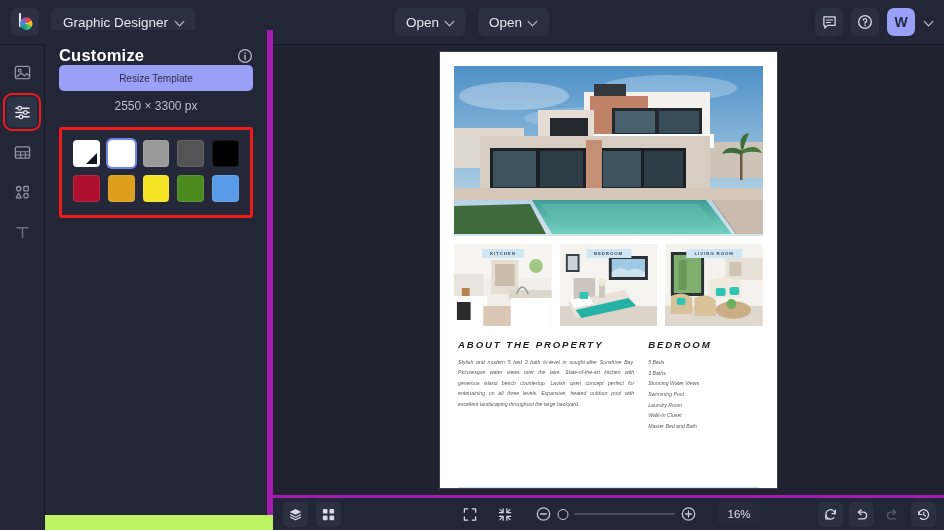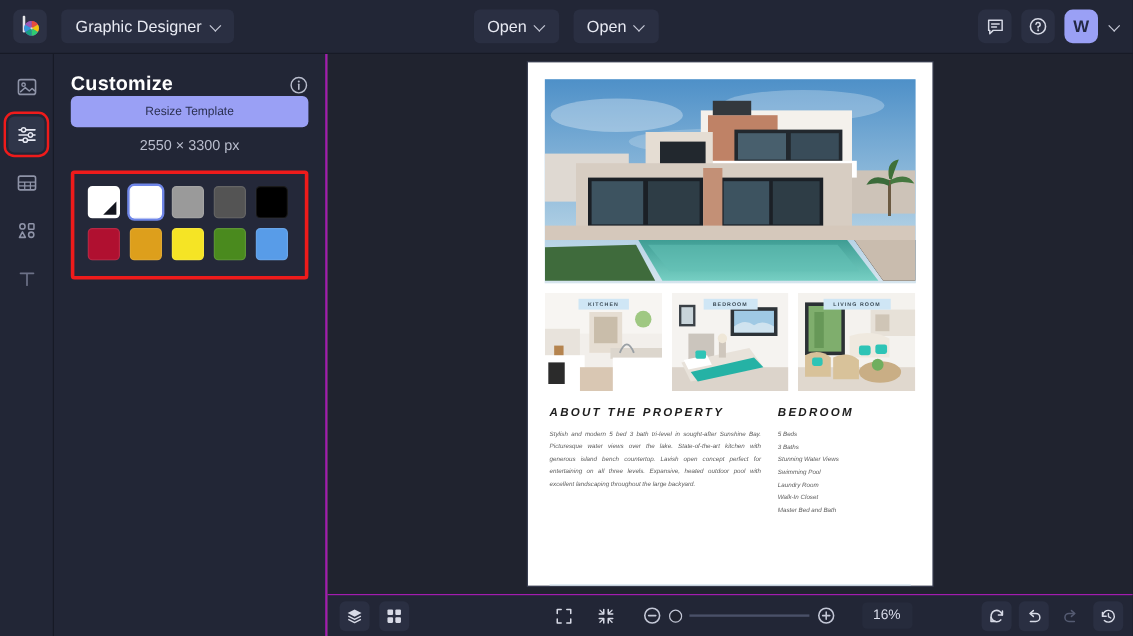--- a/index.html
+++ b/index.html
@@ -65,22 +65,22 @@
     display: flex; flex-direction: column; align-items: center; padding-top: 12px; gap: 10px;
   }
   .rail-item {
     width: 30px; height: 30px; border-radius: 5px;
     display: flex; align-items: center; justify-content: center; cursor: pointer;
   }
   .rail-item.active { background: #2f3549; outline: 2px solid #ef1b1b; outline-offset: 2px; }
 
   
   .panel {
-    position: absolute; top: 45px; left: 45px; width: 228px; height: 485px;
-    background: #222636; border-right: 2px solid #a21caf; padding: 16px 14px 0 14px;
+    position: absolute; top: 30px; left: 45px; width: 228px; height: 485px;
+    background: #222636; border-right: 6px solid #a21caf; padding: 16px 14px 0 14px;
   }
   .panel-head { display: flex; align-items: center; justify-content: space-between; }
   .panel-title { color: #ffffff; font-size: 16.5px; font-weight: bold; letter-spacing: .2px; }
   .resize-btn {
     margin-top: 0; width: 100%; height: 26px; border-radius: 5px;
     background: #9aa0f5; color: #2a2f50; font-size: 10px; border: none;
     display: flex; align-items: center; justify-content: center; cursor: pointer;
     font-family: "Liberation Sans", sans-serif;
   }
   .dims { margin-top: 8px; text-align: center; color: #b9bdcd; font-size: 12px; }
@@ -138,21 +138,21 @@
   .footer {
     display: flex; align-items: center; padding: 9px 4px 0 4px; gap: 14px;
   }
   .phone { font-size: 11px; font-weight: bold; color: #1d1d1d; letter-spacing: .4px; }
   .tagline { font-size: 5px; line-height: 1.8; color: #8d8d8d; flex: 1; }
   .site { font-size: 8.2px; font-weight: bold; color: #1d1d1d; letter-spacing: .3px; }
 
   
   .bottombar {
     position: absolute; bottom: 0; left: 273px; width: 671px; height: 35px;
-    background: #222636; border-top: 1px solid #a21caf;
+    background: #222636; border-top: 3px solid #a21caf;
     display: flex; align-items: center;
   }
   .bb-left { display: flex; gap: 8px; margin-left: 10px; }
   .bb-center {
     position: absolute; left: 50%; transform: translateX(-50%);
     display: flex; align-items: center; gap: 10px;
   }
   .bb-right { position: absolute; right: 8px; display: flex; gap: 6px; }
   .bb-btn {
     width: 25px; height: 25px; border-radius: 5px; background: #2a2f42;

